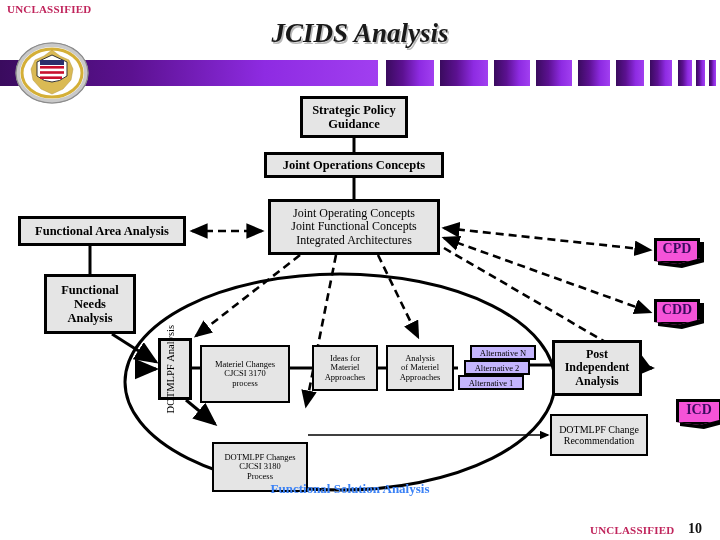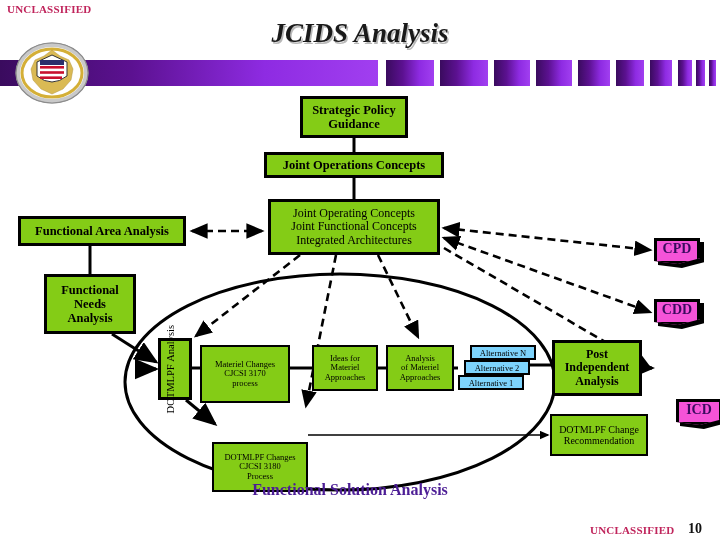--- a/index.html
+++ b/index.html
@@ -31,21 +31,21 @@
   
   #bar{position:absolute;left:0;top:60px;width:720px;height:26px;}
   .seg{position:absolute;top:0;height:26px;
        background:linear-gradient(to right,#3a0b5e 0%,#5c1191 35%,#8e2be2 70%,#a13ff0 100%);}
 
   
   #seal{position:absolute;left:13px;top:42px;width:78px;height:62px;}
 
   
   .box{
-    position:absolute;box-sizing:border-box;background:#84cc16;border:3px solid #000;
+    position:absolute;box-sizing:border-box;background:#e5e5e5;border:3px solid #000;
     display:flex;align-items:center;justify-content:center;text-align:center;
     color:#000;line-height:1.12;font-family:"Liberation Serif",serif;
   }
   .box.thin{border-width:2px;}
   .box .inner{padding:0 3px;width:100%;}
 
   #box-strategic-policy{left:300px;top:96px;width:108px;height:42px;font-size:12.5px;font-weight:bold;}
   #box-joint-ops{left:264px;top:152px;width:180px;height:26px;font-size:12.5px;font-weight:bold;}
   #box-joint-concepts{left:268px;top:199px;width:172px;height:56px;font-size:12px;}
   #box-faa{left:18px;top:216px;width:168px;height:30px;font-size:12.5px;font-weight:bold;}
@@ -53,21 +53,21 @@
 
   #box-dotmlpf-analysis{left:158px;top:338px;width:34px;height:62px;font-size:10.5px;}
   #box-dotmlpf-analysis .inner{
     writing-mode:vertical-rl;transform:rotate(180deg);white-space:nowrap;line-height:1.25;
   }
 
   #box-materiel-changes{left:200px;top:345px;width:90px;height:58px;font-size:8.5px;}
   #box-ideas{left:312px;top:345px;width:66px;height:46px;font-size:8.5px;}
   #box-analysis-approaches{left:386px;top:345px;width:68px;height:46px;font-size:8.5px;}
 
-  .altbox{position:absolute;box-sizing:border-box;background:#7dd3fc;border:2px solid #000;
+  .altbox{position:absolute;box-sizing:border-box;background:#c4b5fd;border:2px solid #000;
     display:flex;align-items:center;justify-content:center;font-size:8.5px;
     font-family:"Liberation Serif",serif;color:#000;white-space:nowrap;}
   #alt-n{left:470px;top:345px;width:66px;height:15px;}
   #alt-2{left:464px;top:360px;width:66px;height:15px;}
   #alt-1{left:458px;top:375px;width:66px;height:15px;}
 
   #box-post-independent{left:552px;top:340px;width:90px;height:56px;font-size:12px;font-weight:bold;}
   #box-dotmlpf-changes{left:212px;top:410px;width:96px;height:50px;font-size:8.5px;margin-top:32px;}
   #box-dotmlpf-rec{left:550px;top:414px;width:98px;height:42px;font-size:10px;}
 
@@ -87,21 +87,21 @@
     display:flex;align-items:center;justify-content:center;
     font-family:"Liberation Serif",serif;font-weight:bold;font-size:14px;color:#3a0b5e;
     padding-bottom:4px;box-sizing:border-box;
   }
   #flag-cpd{left:654px;top:238px;}
   #flag-cdd{left:654px;top:299px;}
   #flag-icd{left:676px;top:355px;margin-top:44px;}
 
   
   #caption-fsa{position:absolute;left:200px;top:481px;width:300px;text-align:center;
-    font-size:16px;font-weight:bold;color:#4c1d95;font-family:"Liberation Serif",serif;}
+    font-size:13px;font-weight:bold;color:#3b82f6;font-family:"Liberation Serif",serif;}
 
   
   #overlay{position:absolute;left:0;top:0;width:720px;height:540px;pointer-events:none;}
 </style>
 </head>
 <body>
 
 <div id="slide">
 
   <div id="classif-top" class="classif">UNCLASSIFIED</div>

